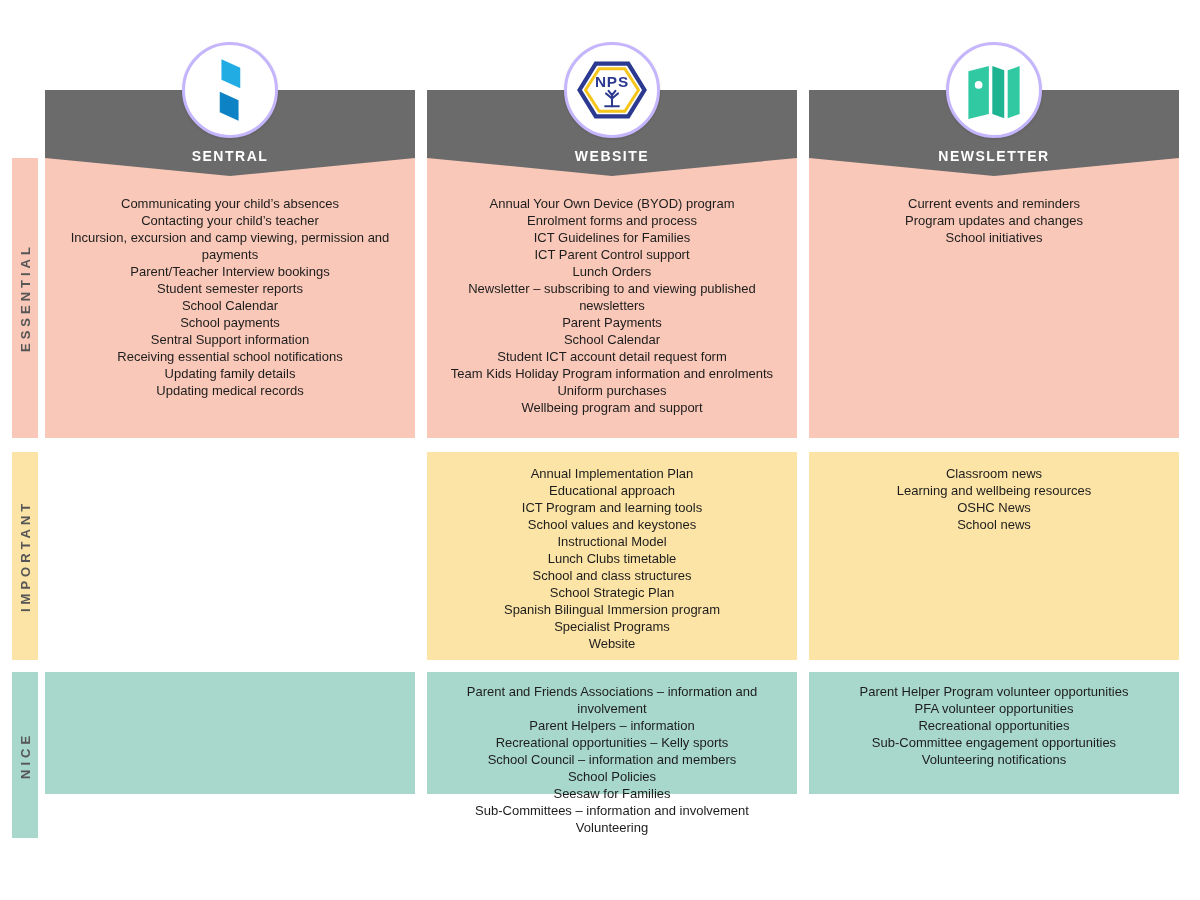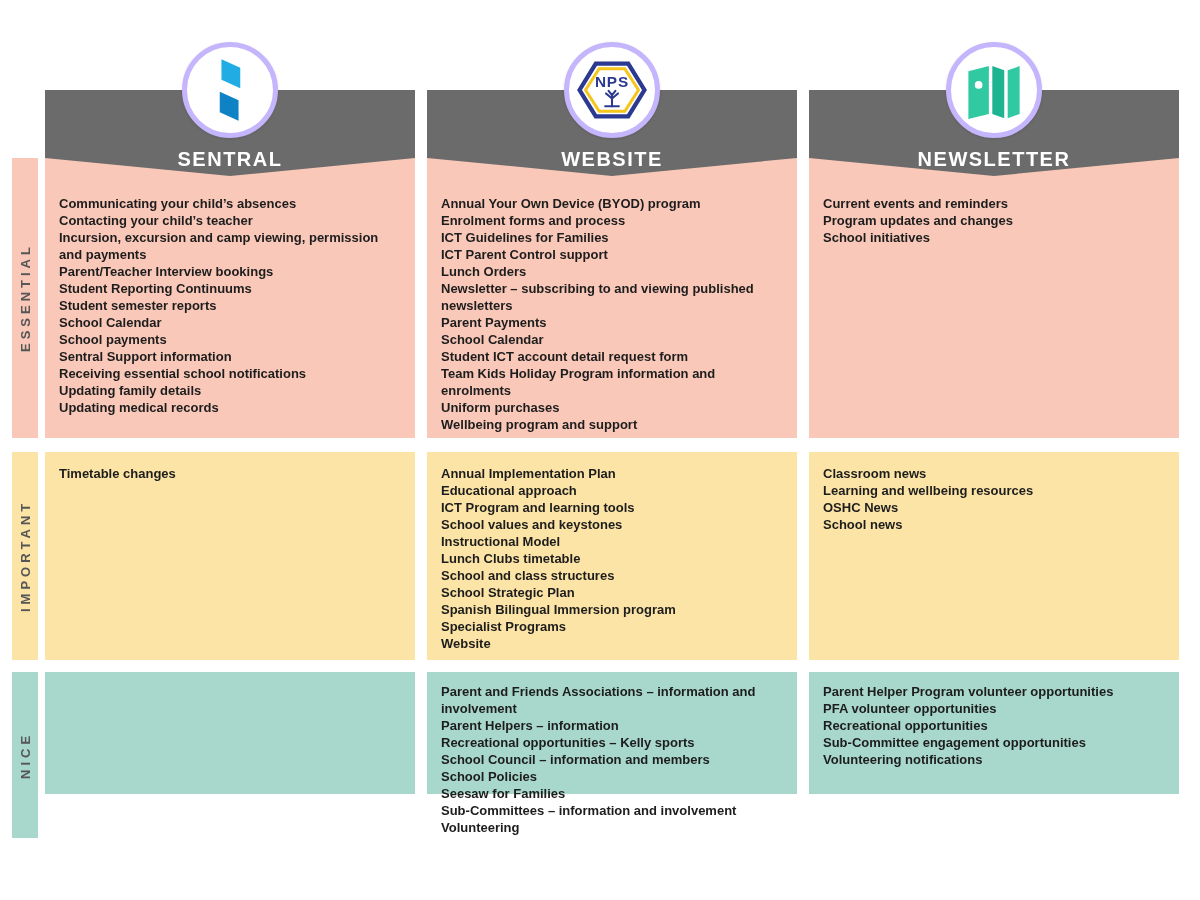--- a/index.html
+++ b/index.html
@@ -28,37 +28,37 @@
   .col-1 { left: 45px; } .col-2 { left: 427px; } .col-3 { left: 809px; }
 
   .banner {
     position: absolute; top: 90px; left: 0; right: 0; height: 86px;
     background: var(--banner, #6b6b6b);
     clip-path: polygon(0 0, 100% 0, 100% 79%, 50% 100%, 0 79%);
     z-index: 1;
   }
   .banner-label {
     position: absolute; left: 0; right: 0; top: 58px; text-align: center;
-    color: var(--header_text, #fff); font-weight: bold; font-size: 20px; letter-spacing: 1.5px;
+    color: var(--header_text, #fff); font-weight: bold; font-size: 14px; letter-spacing: 1.5px;
   }
 
   .logo-circle {
     position: absolute; top: 42px; left: 50%; transform: translateX(-50%);
     width: 96px; height: 96px; border-radius: 50%;
-    background: #fff; border: 5px solid #c4b5fd;
+    background: #fff; border: 3px solid #c4b5fd;
     box-shadow: 0 1px 3px rgba(0,0,0,0.12);
     z-index: 2; display: flex; align-items: center; justify-content: center;
   }
   .logo-circle svg { width: 82px; height: 82px; display: block; }
 
   .cell {
     position: absolute; left: 0; right: 0;
-    text-align: left; font-size: 13px; line-height: 17px;
+    text-align: center; font-size: 13px; line-height: 17px;
     color: var(--text, #1d1d1d);
-    padding-left: 14px; padding-right: 14px; font-weight: bold;
+    padding-left: 14px; padding-right: 14px;
   }
   .cell.c-essential { top: 158px; height: 280px; background: var(--essential); padding-top: 37px; }
   .cell.c-important { top: 452px; height: 208px; background: var(--important); padding-top: 13px; }
   .cell.c-nice      { top: 672px; height: 122px; background: var(--nice); padding-top: 11px; }
   .item { margin: 0; }
 </style>
 </head>
 <body>
 
 <div class="board">
@@ -72,31 +72,27 @@
   <div class="rail r-nice">
     <span>NICE</span>
   </div>
 
   <div class="column col-1">
     <div class="cell c-essential">
         <div class="item">Communicating your child’s absences</div>
         <div class="item">Contacting your child’s teacher</div>
         <div class="item">Incursion, excursion and camp viewing, permission and payments</div>
         <div class="item">Parent/Teacher Interview bookings</div>
-        <div class="item">Student Reporting Continuums</div>
         <div class="item">Student semester reports</div>
         <div class="item">School Calendar</div>
         <div class="item">School payments</div>
         <div class="item">Sentral Support information</div>
         <div class="item">Receiving essential school notifications</div>
         <div class="item">Updating family details</div>
         <div class="item">Updating medical records</div>
-      </div>
-    <div class="cell c-important">
-        <div class="item">Timetable changes</div>
       </div>
     <div class="cell c-nice"></div>
     <div class="banner">
       <div class="banner-label">SENTRAL</div>
     </div>
     <div class="logo-circle">
       <svg viewBox="0 0 96 96">
         <polygon points="38,12 60,22 60,46 38,36" fill="#21ade4"></polygon>
         <polygon points="36,50 58,60 58,84 36,74" fill="#0d82c4"></polygon>
       </svg>

